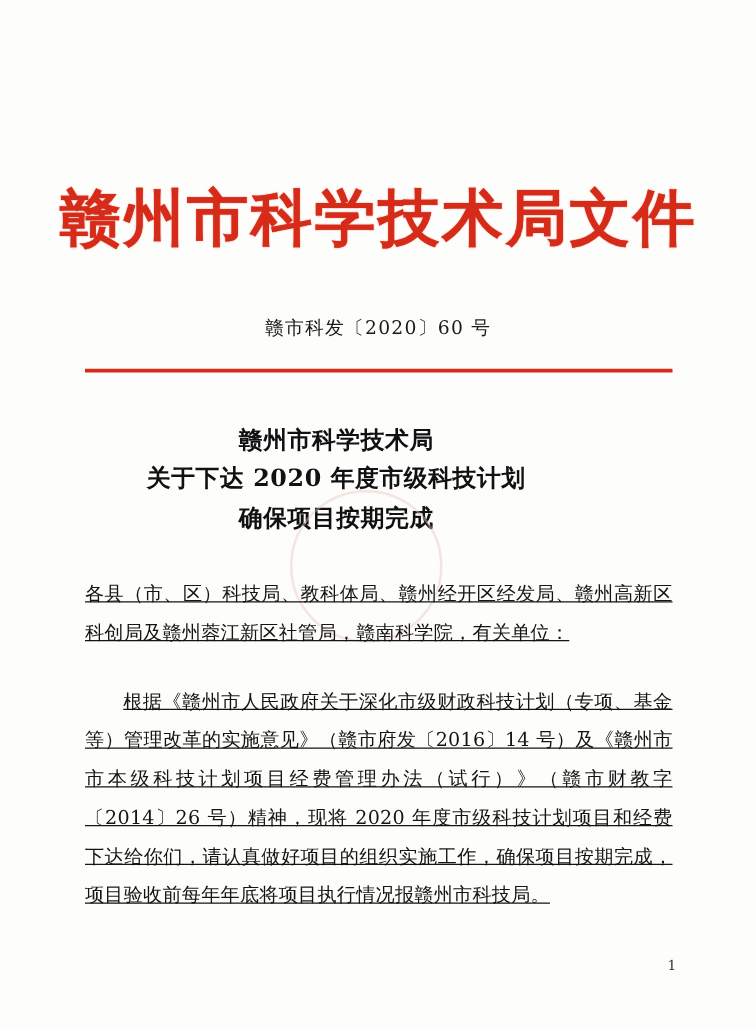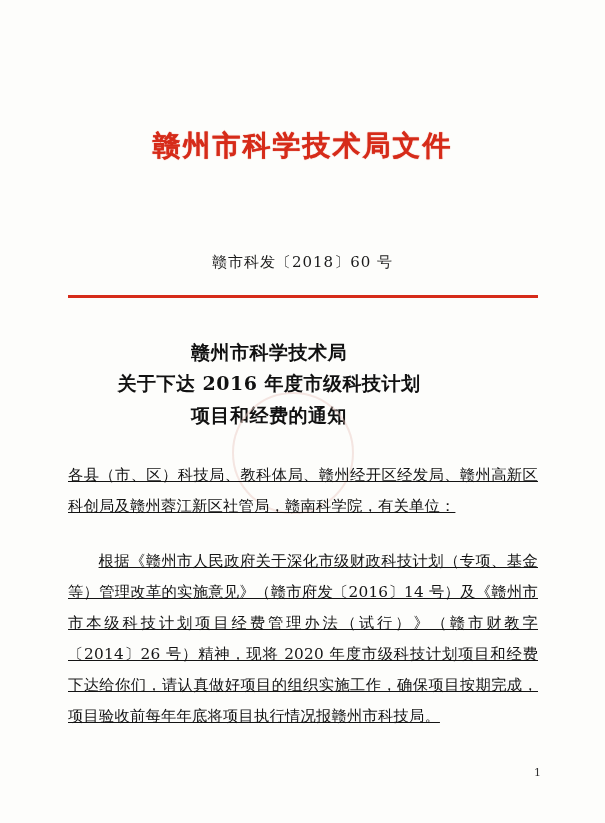--- a/index.html
+++ b/index.html
@@ -17,28 +17,28 @@
   }
   .page {
     position: relative;
     width: 605px;
     height: 823px;
     background: #fdfdfb;
     box-sizing: border-box;
   }
   .doc-header-title {
     position: absolute;
-    top: 128px;
+    top: 144px;
     left: 0;
     width: 605px;
     text-align: center;
     color: #d62b19;
     font-family: "DejaVu Serif", serif;
     font-weight: bold;
-    font-size: 28px;
+    font-size: 49px;
     letter-spacing: 2px;
     line-height: 1.25;
     text-shadow: 0 0 1px #d62b19;
   }
   .doc-number {
     position: absolute;
     top: 253px;
     left: 0;
     width: 605px;
     text-align: center;
@@ -108,28 +108,28 @@
     font-family: "DejaVu Serif", serif;
   }
 </style>
 </head>
 <body>
 
 <div class="page">
 
   <div class="doc-header-title">赣州市科学技术局文件</div>
 
-  <div class="doc-number">赣市科发〔2018〕60 号</div>
+  <div class="doc-number">赣市科发〔2020〕60 号</div>
 
   <div class="red-rule"></div>
 
   <div class="title-block">
     <div>赣州市科学技术局</div>
-    <div>关于下达 2016 年度市级科技计划</div>
-    <div>项目和经费的通知</div>
+    <div>关于下达 2020 年度市级科技计划</div>
+    <div>确保项目按期完成</div>
   </div>
 
   <div class="seal"></div>
 
   <div class="body-text">
     <p>各县（市、区）科技局、教科体局、赣州经开区经发局、赣州高新区科创局及赣州蓉江新区社管局，赣南科学院，有关单位：</p>
     <p class="indent">根据《赣州市人民政府关于深化市级财政科技计划（专项、基金等）管理改革的实施意见》（赣市府发〔2016〕14 号）及《赣州市市本级科技计划项目经费管理办法（试行）》（赣市财教字〔2014〕26 号）精神，现将 2020 年度市级科技计划项目和经费下达给你们，请认真做好项目的组织实施工作，确保项目按期完成，项目验收前每年年底将项目执行情况报赣州市科技局。</p>
   </div>
 
   <div class="page-number">1</div>

